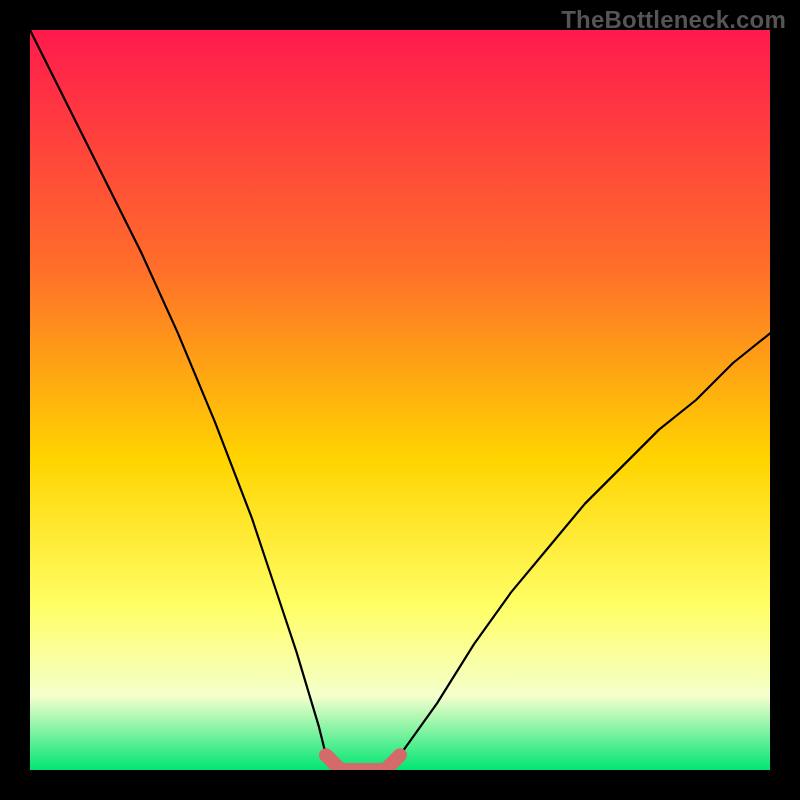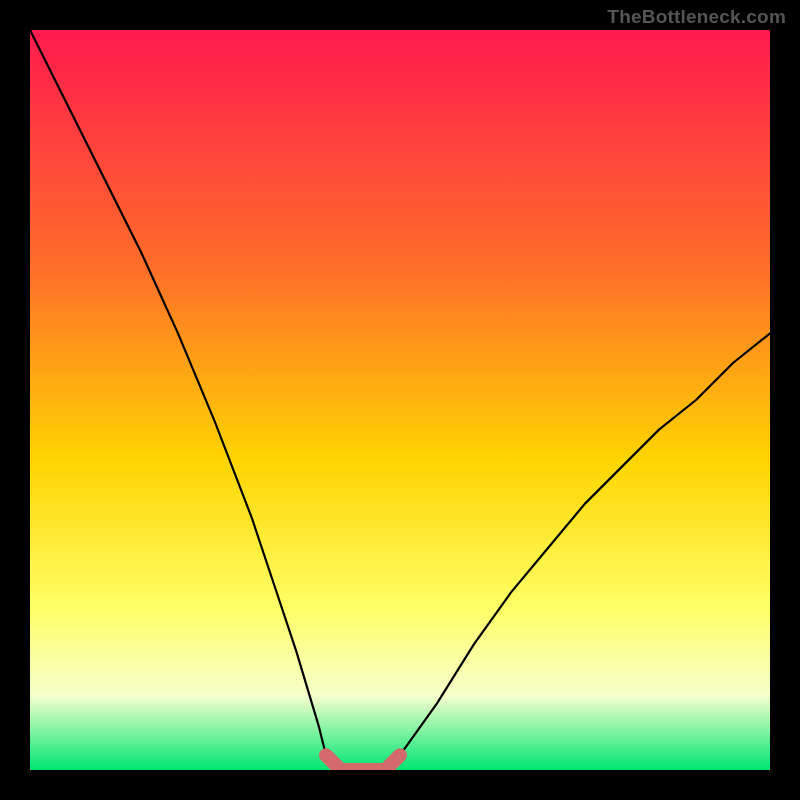--- a/index.html
+++ b/index.html
@@ -15,21 +15,21 @@
     position: relative;
     width: 800px;
     height: 800px;
     background: #000;
   }
   .watermark {
     position: absolute;
     top: 6px;
     right: 14px;
     color: #555;
-    font-size: 19px;
+    font-size: 24px;
     font-weight: 600;
     letter-spacing: 0.2px;
     user-select: none;
   }
   svg {
     display: block;
   }
 </style>
 </head>
 <body>

